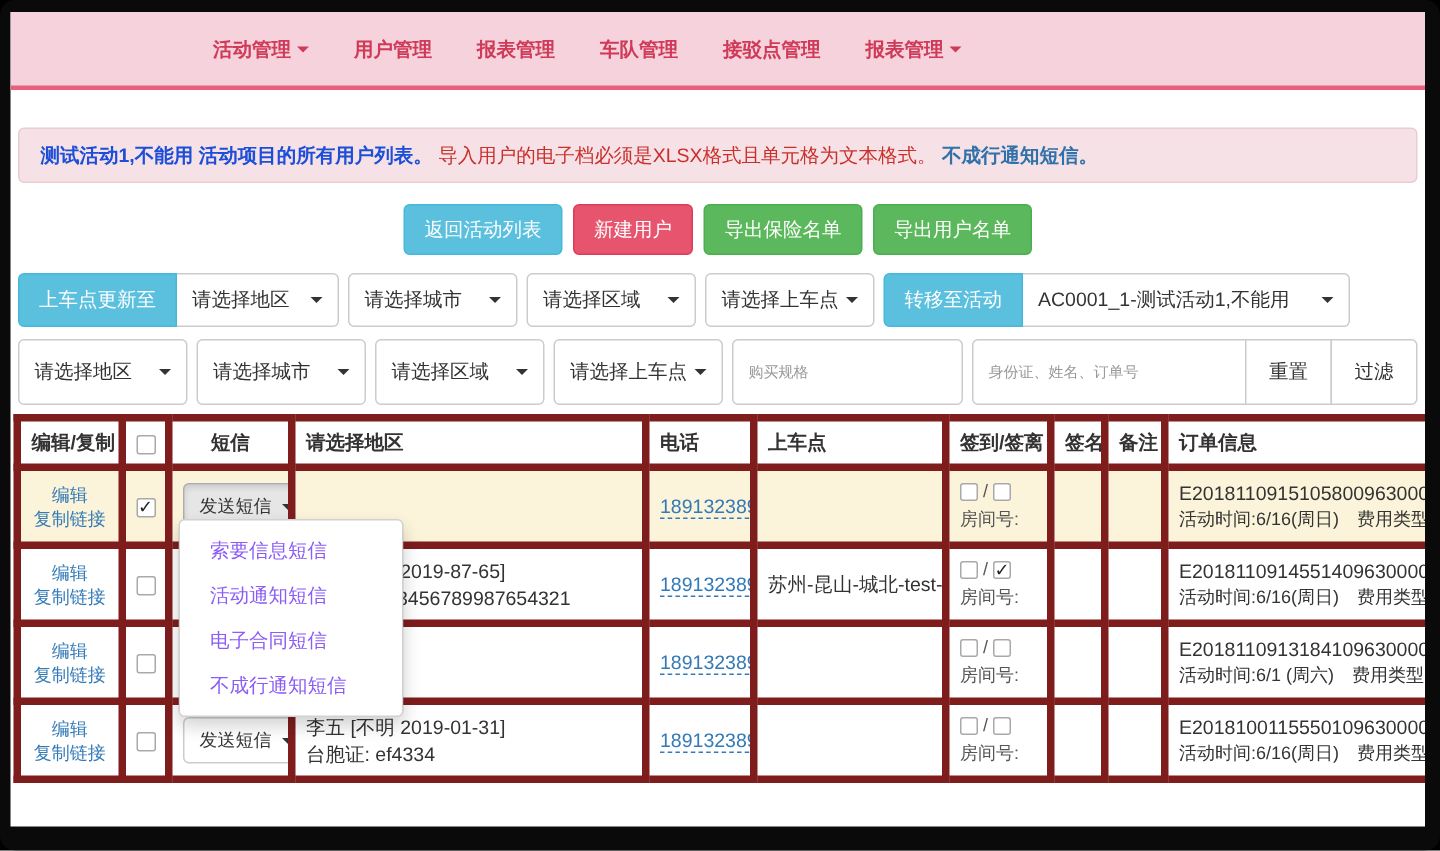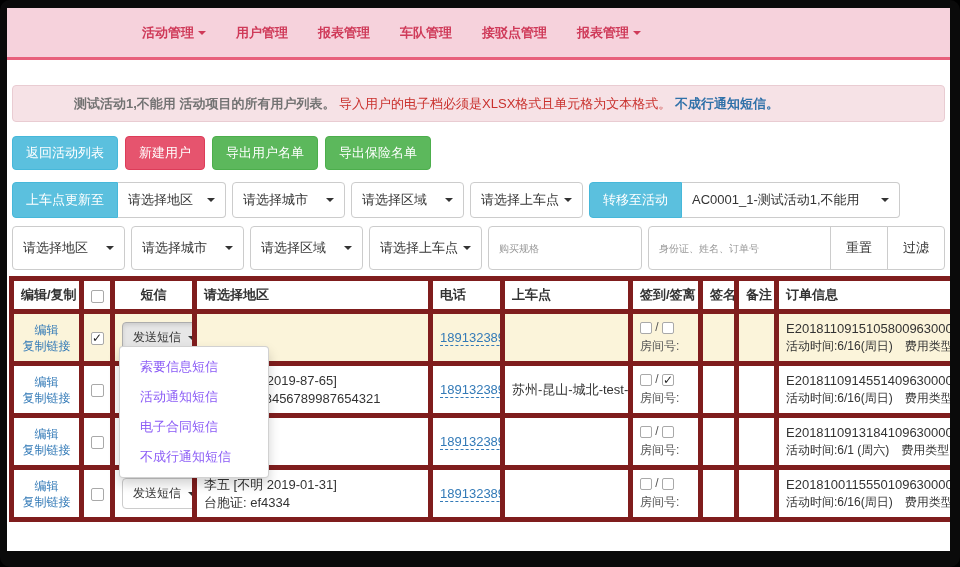--- a/index.html
+++ b/index.html
@@ -9,31 +9,31 @@
   .page { position:absolute; left:7px; top:8px; right:10px; bottom:16px; background:#fff; overflow:hidden; }
 
   
   .topnav { height:52px; background:#f6d2dc; border-bottom:3px solid #e8607c; padding-left:135px; display:flex; align-items:center; }
   .nav-item { color:#cf3a59; font-size:13px; font-weight:bold; margin-right:30px; cursor:pointer; white-space:nowrap; }
   .caret { display:inline-block; width:0; height:0; border-left:4px solid transparent; border-right:4px solid transparent; border-top:4px solid #cf3a59; margin-left:4px; vertical-align:middle; }
   .caret.dark { border-top-color:#333; }
 
   
   .alert { margin:25px 5px 0 5px; background:#f6e2e6; border:1px solid #e9ccd2; border-radius:4px; padding:9px 14px; font-size:13px; line-height:17px; }
-  .alert-bold { color:#737373; font-weight:bold;margin-left:47px; }
+  .alert-bold { color:#1d4ed8; font-weight:bold; }
   .alert-red { color:#c9302c; }
   .alert-link { color:#3071a9; font-weight:bold; text-decoration:none; cursor:pointer; }
 
   
   .btn { display:inline-block; border:1px solid transparent; border-radius:4px; padding:7px 13px; font-size:13px; color:#fff; cursor:pointer; font-family:inherit; white-space:nowrap; }
   .btn-info { background:#5bc0de; border-color:#46b8da; }
   .btn-pink { background:#e6546e; border-color:#dd3c59; }
   .btn-success { background:#5cb85c; border-color:#4cae4c; }
   .btn-default { background:#fff; border-color:#ccc; color:#333; }
-  .btn-row { margin:14px 5px 0 5px; display:flex; gap:7px; }
+  .btn-row { margin:14px 5px 0 5px; display:flex; gap:7px;justify-content:center; }
 
   .filter-row { margin:12px 5px 0 5px; display:flex; gap:6px; align-items:stretch; }
   .filter-row + .filter-row { margin-top:8px; }
   .igroup { display:flex; }
   .igroup .btn { border-radius:4px 0 0 4px; }
   .select { background:#fff; border:1px solid #ccc; border-radius:4px; padding:8px 10px; font-size:13px; color:#333; display:flex; align-items:center; justify-content:space-between; min-width:113px; cursor:pointer; white-space:nowrap; }
   .select.attached { border-radius:0 4px 4px 0; border-left:none; min-width:108px; }
   .select.wide { min-width:218px; }
   .txt { border:1px solid #ccc; border-radius:4px; padding:8px 10px; font-size:10px; color:#333; font-family:inherit; outline:none; }
   .txt::placeholder { color:#999; }
@@ -86,22 +86,22 @@
 
     <div class="alert">
       <span class="alert-bold">测试活动1,不能用 活动项目的所有用户列表。</span>
       <span class="alert-red">导入用户的电子档必须是XLSX格式且单元格为文本格式。</span>
       <a class="alert-link">不成行通知短信。</a>
     </div>
 
     <div class="btn-row">
       <button class="btn btn-info">返回活动列表</button>
       <button class="btn btn-pink">新建用户</button>
+      <button class="btn btn-success">导出保险名单</button>
       <button class="btn btn-success">导出用户名单</button>
-      <button class="btn btn-success">导出保险名单</button>
     </div>
 
     <div class="filter-row">
       <div class="igroup">
         <button class="btn btn-info">上车点更新至</button>
         <div class="select attached">
             <span>请选择地区</span>
             <span class="caret dark"></span>
           </div>
       </div>

